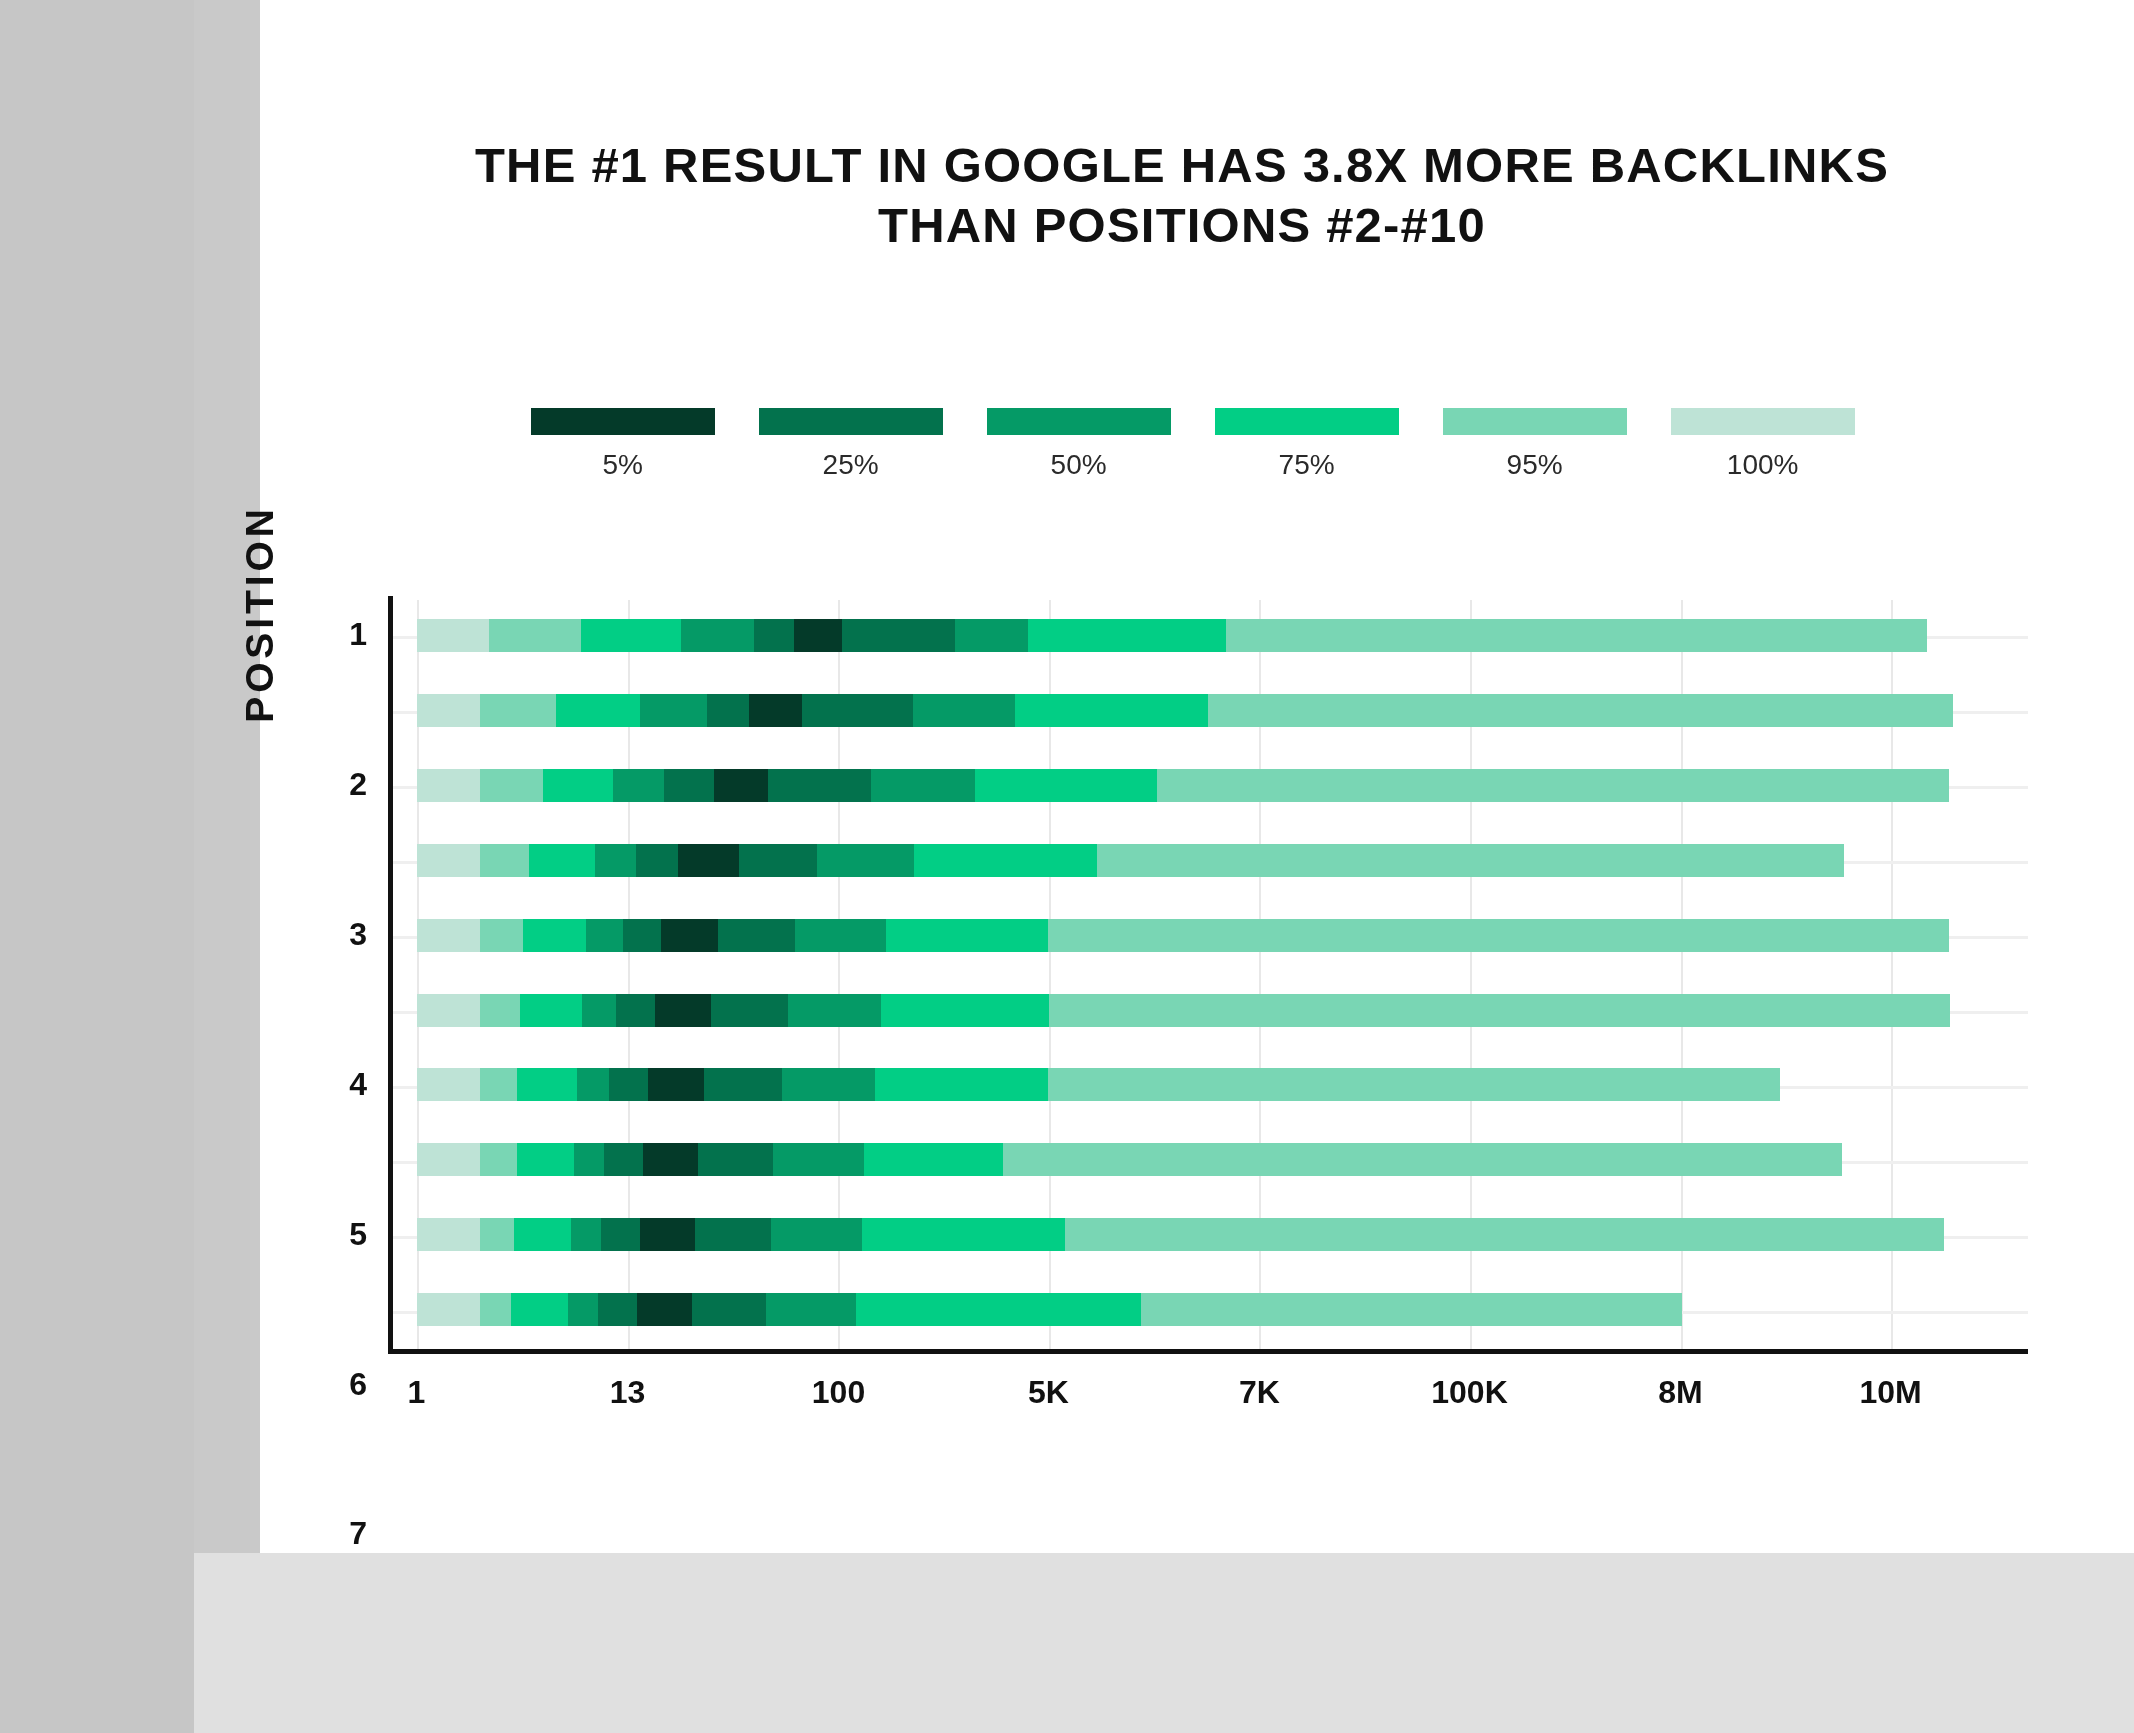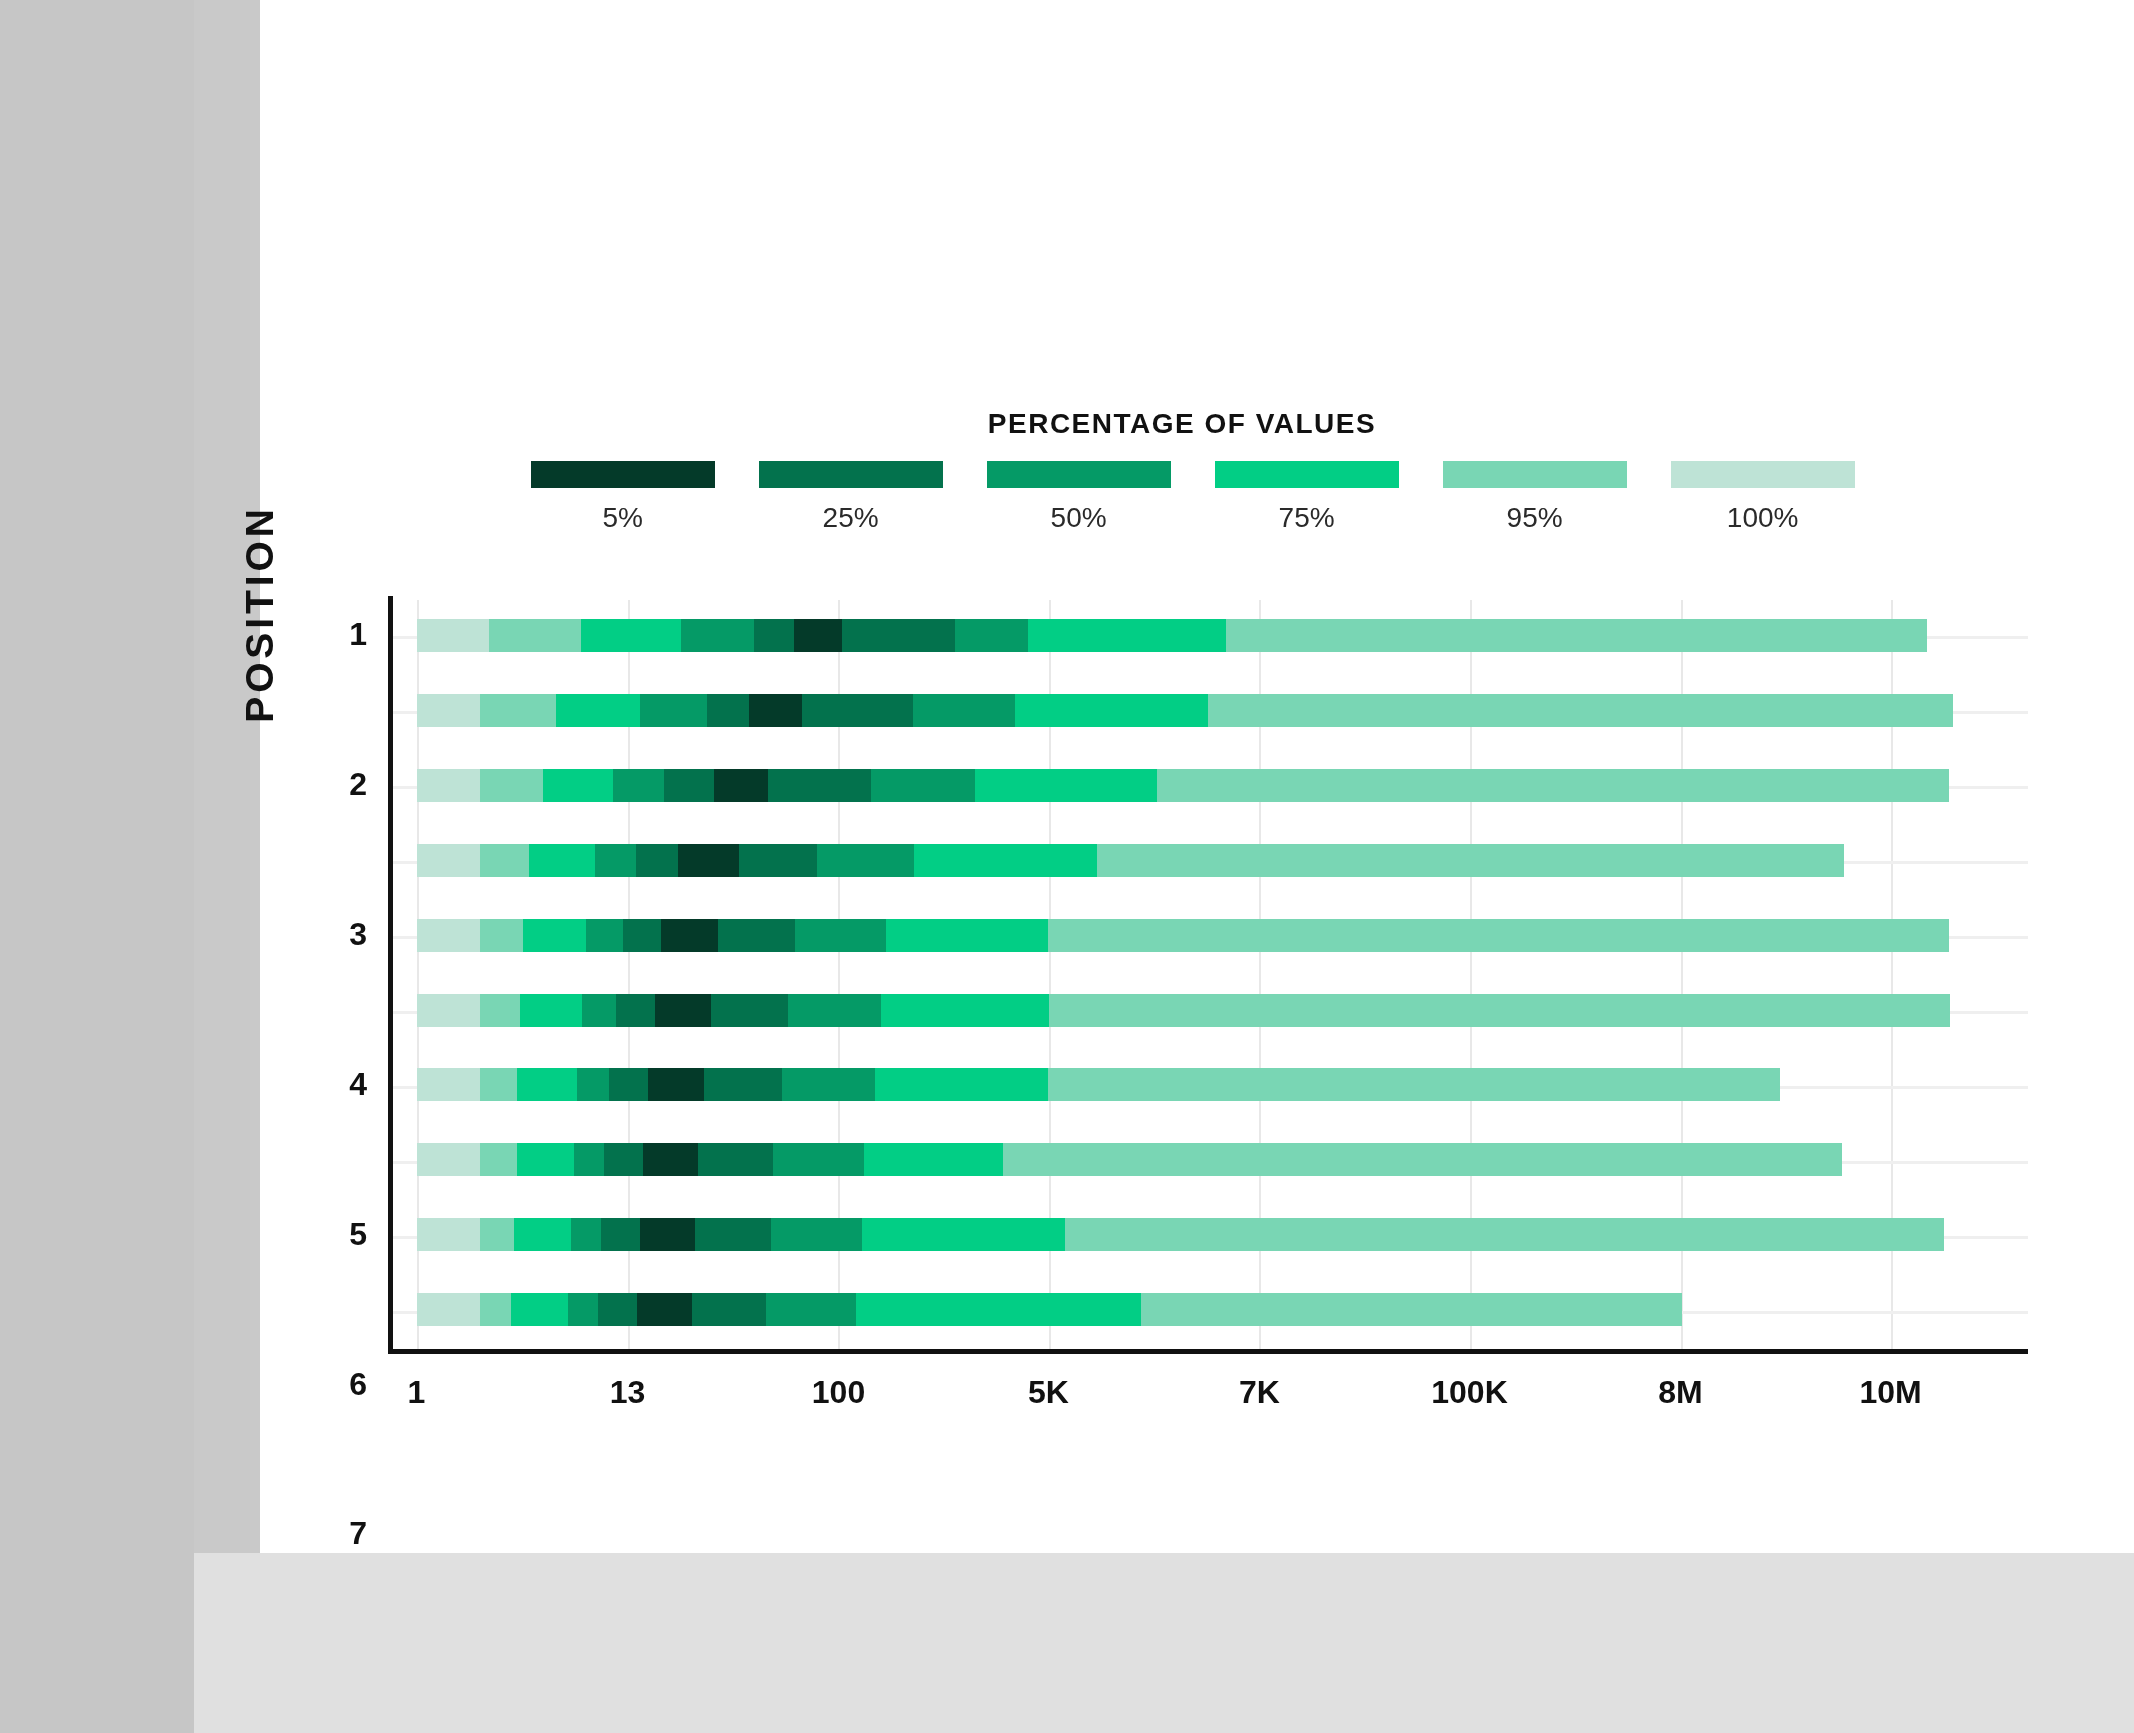--- a/index.html
+++ b/index.html
@@ -167,23 +167,26 @@
 </head>
 <body>
 
 <div id="page">
 
   <div class="left-rail"></div>
   <div class="axis-band"></div>
   <div class="position-label-col"></div>
   <div class="position-label">POSITION</div>
 
+  <div class="title">
+    <span class="line">THE #1 RESULT IN GOOGLE HAS 3.8X MORE BACKLINKS</span>
+    <span class="line">THAN POSITIONS #2-#10</span>
+  </div>
 
   <div class="legend">
-    <div class="legend-title">PERCENTAGE OF VALUES</div>
     <div class="legend-items" id="legend-items">
         <div class="legend-item">
           <div class="legend-swatch" style="background: rgb(4, 58, 41);"></div>
           <div class="legend-caption">5%</div>
         </div>
         <div class="legend-item">
           <div class="legend-swatch" style="background: rgb(3, 114, 77);"></div>
           <div class="legend-caption">25%</div>
         </div>
         <div class="legend-item">

